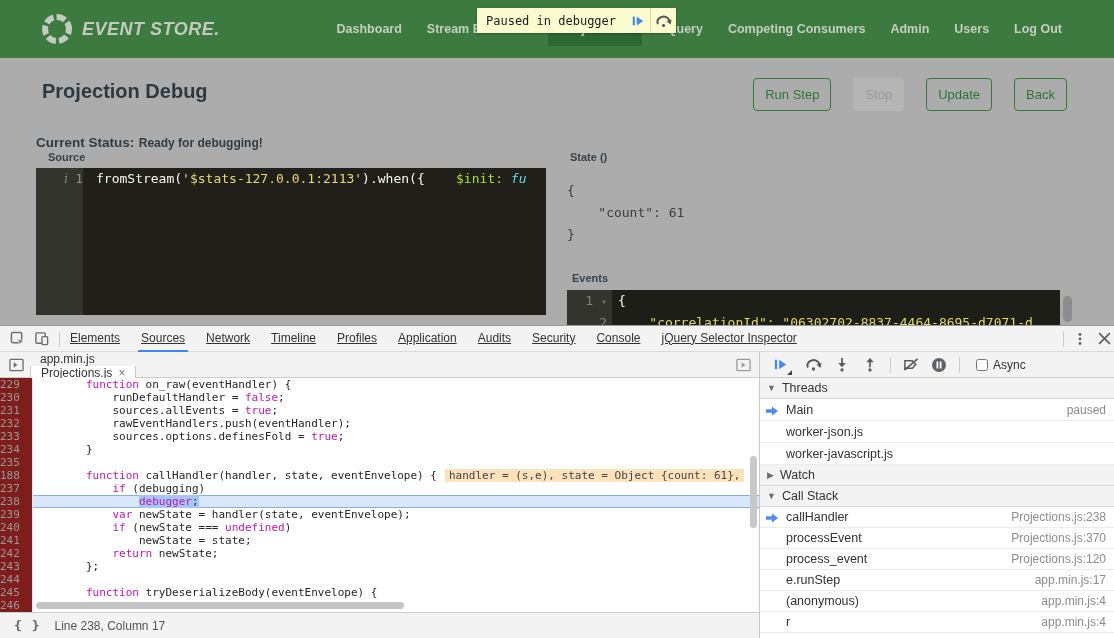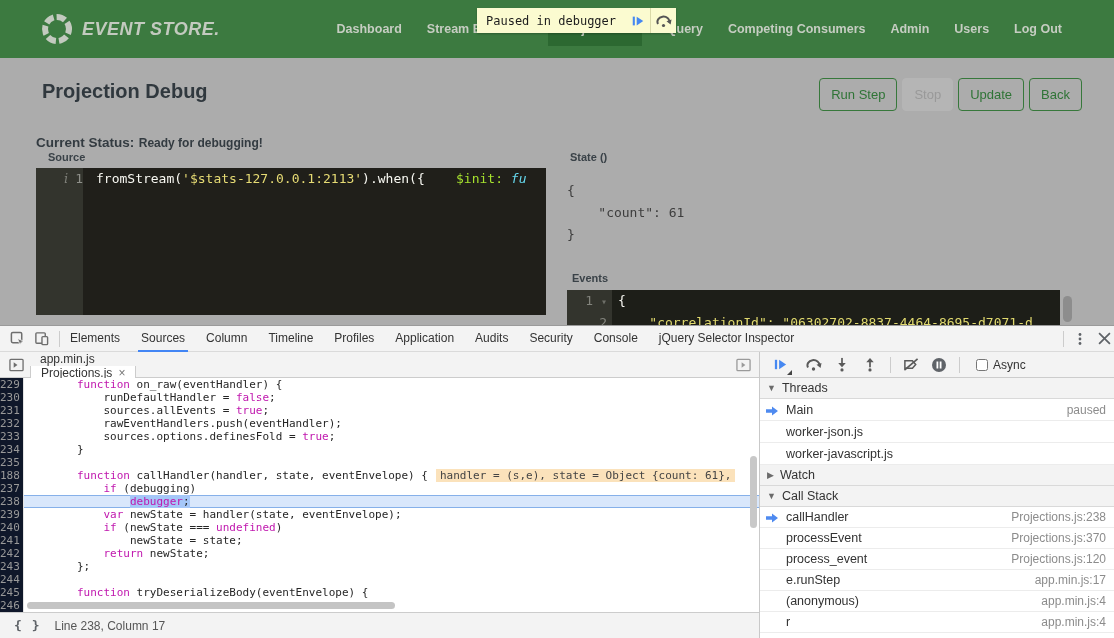--- a/index.html
+++ b/index.html
@@ -17,21 +17,21 @@
   .nav-item { color:#c6cdc2; font-size:12.5px; font-weight:bold; cursor:pointer; white-space:nowrap; }
   .nav-item.active { background:#2c6831; padding:10px 13px; }
   
   .paused-tip { position:absolute; left:477px; top:8px; height:25px; display:flex; align-items:stretch; z-index:10;
     background:#fbfbd0; box-shadow:0 1px 2px rgba(0,0,0,.25); }
   .paused-tip .tip-text { font-family:"DejaVu Sans Mono", monospace; font-size:12px; color:#1d1d1d; display:flex; align-items:center; padding:0 9px; }
   .tip-btn { display:flex; align-items:center; justify-content:center; width:25px; }
   .tip-sep { width:1px; background:#d9d9a8; }
   
   .page-title { position:absolute; left:42px; top:80px; font-size:20px; font-weight:bold; color:#30383e; }
-  .hdr-buttons { position:absolute; top:78px; right:32px; display:flex; gap:5px;margin-left:9px; }
+  .hdr-buttons { position:absolute; top:78px; right:47px; display:flex; gap:22px;margin-left:9px; }
   .gbtn { font-size:13px; padding:8px 11px; border-radius:4px; border:1px solid #37783b; background:transparent; color:#2f7436; font-family:"Liberation Sans",sans-serif; cursor:pointer; }
   .gbtn.disabled { border-color:#b5b5b5; background:#b5b5b5; color:#999; cursor:default; }
   .status-line { position:absolute; left:36px; top:133px; color:#333b41; }
   .status-label { font-size:13.5px; font-weight:bold; }
   .status-value { font-size:12px; font-weight:bold; }
   .panel-label { position:absolute; font-size:11px; font-weight:bold; color:#3a4248; }
   
   .src-editor { position:absolute; left:36px; top:168px; width:510px; height:147px; background:#201f1a; overflow:hidden;
     font-family:"DejaVu Sans Mono", monospace; font-size:13px; }
   .src-gutterbg { position:absolute; left:0; top:0; width:47px; height:100%; background:#33342d; }
@@ -47,34 +47,34 @@
     font-family:"DejaVu Sans Mono", monospace; font-size:13px; }
   .ev-gutterbg { position:absolute; left:0; top:0; width:45px; height:100%; background:#33342d; }
   .ev-row { position:relative; display:flex; height:22px; line-height:22px; }
   .ev-gut { width:45px; color:#82837c; text-align:right; padding-right:5px; flex:none; }
   .ev-gut .fold { font-size:10px; color:#6e6f68; margin-left:2px; }
   .ev-code { white-space:pre; color:#f8f8f2; padding-left:6px; }
   .ev-code.yellow { color:#e0d96e; }
   .ev-scrollpill { position:absolute; left:1063px; top:296px; width:9px; height:26px; border-radius:5px; background:#8d8d8d; }
   
   .devtools { position:absolute; left:0; top:325px; width:100%; height:313px; background:#fff; border-top:1px solid #9a9a9a; font-size:12px; color:#333; }
-  .dt-tabbar { height:26px; background:#f3f3f3; border-bottom:1px solid #dadada; display:flex; align-items:center; }
+  .dt-tabbar { height:26px; background:#f3f3f3; border-bottom:1px solid #dadada; display:flex; align-items:center;text-decoration:underline; }
   .dt-icon { width:16px; height:16px; display:flex; align-items:center; justify-content:center; flex:none; cursor:pointer; }
   .dt-tab { margin-right:21px; height:26px; line-height:25px; cursor:pointer; position:relative; white-space:nowrap; }
   .dt-tab.active::after { content:""; position:absolute; left:-3px; right:-3px; bottom:0; height:2px; background:#4285f4; }
   .vsep { width:1px; height:16px; background:#ccc; flex:none; }
   .dt-body { display:flex; height:286px; }
   .dt-left { width:760px; flex:none; border-right:1px solid #c9c9c9; display:flex; flex-direction:column; position:relative; }
   .dt-filebar { height:26px; background:#f3f3f3; border-bottom:1px solid #ccc; display:flex; align-items:stretch; }
   .file-tab { display:flex; align-items:center; padding:0 10px; font-size:12px; color:#333; cursor:pointer; white-space:nowrap; }
   .file-tab.active { background:#fff; border-left:1px solid #ccc; border-right:1px solid #ccc; }
   .file-tab .fclose { margin-left:6px; color:#777; font-size:12px; }
   .dt-code { height:234px; overflow:hidden; font-family:"DejaVu Sans Mono",monospace; font-size:11px; position:relative; background:#fff; }
   .c-row { display:flex; height:13px; line-height:13px; }
-  .c-gut { width:24px; flex:none; color:#999; text-align:right; padding-right:22px; border-right:1px solid #e3e3e3; background:#0f172a; }
+  .c-gut { width:33px; flex:none; color:#999; text-align:right; padding-right:22px; border-right:1px solid #e3e3e3; background:#7f1d1d; }
   .c-src { white-space:pre; color:#262626; flex:1; }
   .c-row.hl .c-src { background:#d9e7fb; border-top:1px solid #86b0e9; border-bottom:1px solid #86b0e9; height:13px; line-height:11px; }
   .tk-k { color:#c017ae; }
   .tk-sel { background:#a5c7f8; }
   .c-ann { display:inline-block; background:#fbe2bb; color:#444; padding:0 4px; margin-left:8px; }
   .c-hscroll { width:368px; height:7px; border-radius:4px; background:#c4c4c4; margin:3px 0 0 3px; }
   .c-vscroll { position:absolute; right:2px; top:78px; width:7px; height:72px; border-radius:4px; background:#c8c8c8; }
   .dt-statusbar { height:26px; background:#f3f3f3; border-top:1px solid #ccc; display:flex; align-items:center; margin-top:auto; }
   .pp-icon { font-family:"DejaVu Sans Mono",monospace; font-weight:bold; color:#5f6368; font-size:13px; margin:0 14px; letter-spacing:1px; cursor:pointer; }
   .sb-text { font-size:12px; color:#565656; }
@@ -186,21 +186,21 @@
       <span class="dt-icon" style="margin-left:8px;">
         <svg width="15" height="15" viewBox="0 0 16 16">
             <rect x="2" y="2" width="10" height="11" rx="1" fill="none" stroke="#6e6e6e" stroke-width="1.5"></rect>
             <rect x="8.5" y="6" width="6" height="8.5" rx="1" fill="#f3f3f3" stroke="#6e6e6e" stroke-width="1.5"></rect>
           </svg>
       </span>
       <span class="vsep" style="margin:0 10px 0 10px;"></span>
       <div id="dt-tabs" style="display:flex; align-items:center;">
           <span class="dt-tab">Elements</span>
           <span class="dt-tab active">Sources</span>
-          <span class="dt-tab">Column</span>
+          <span class="dt-tab">Network</span>
           <span class="dt-tab">Timeline</span>
           <span class="dt-tab">Profiles</span>
           <span class="dt-tab">Application</span>
           <span class="dt-tab">Audits</span>
           <span class="dt-tab">Security</span>
           <span class="dt-tab">Console</span>
           <span class="dt-tab">jQuery Selector Inspector</span>
         </div>
       <span class="vsep" style="margin-left:auto;"></span>
       <span class="dt-icon" style="margin:0 8px;" title="">

